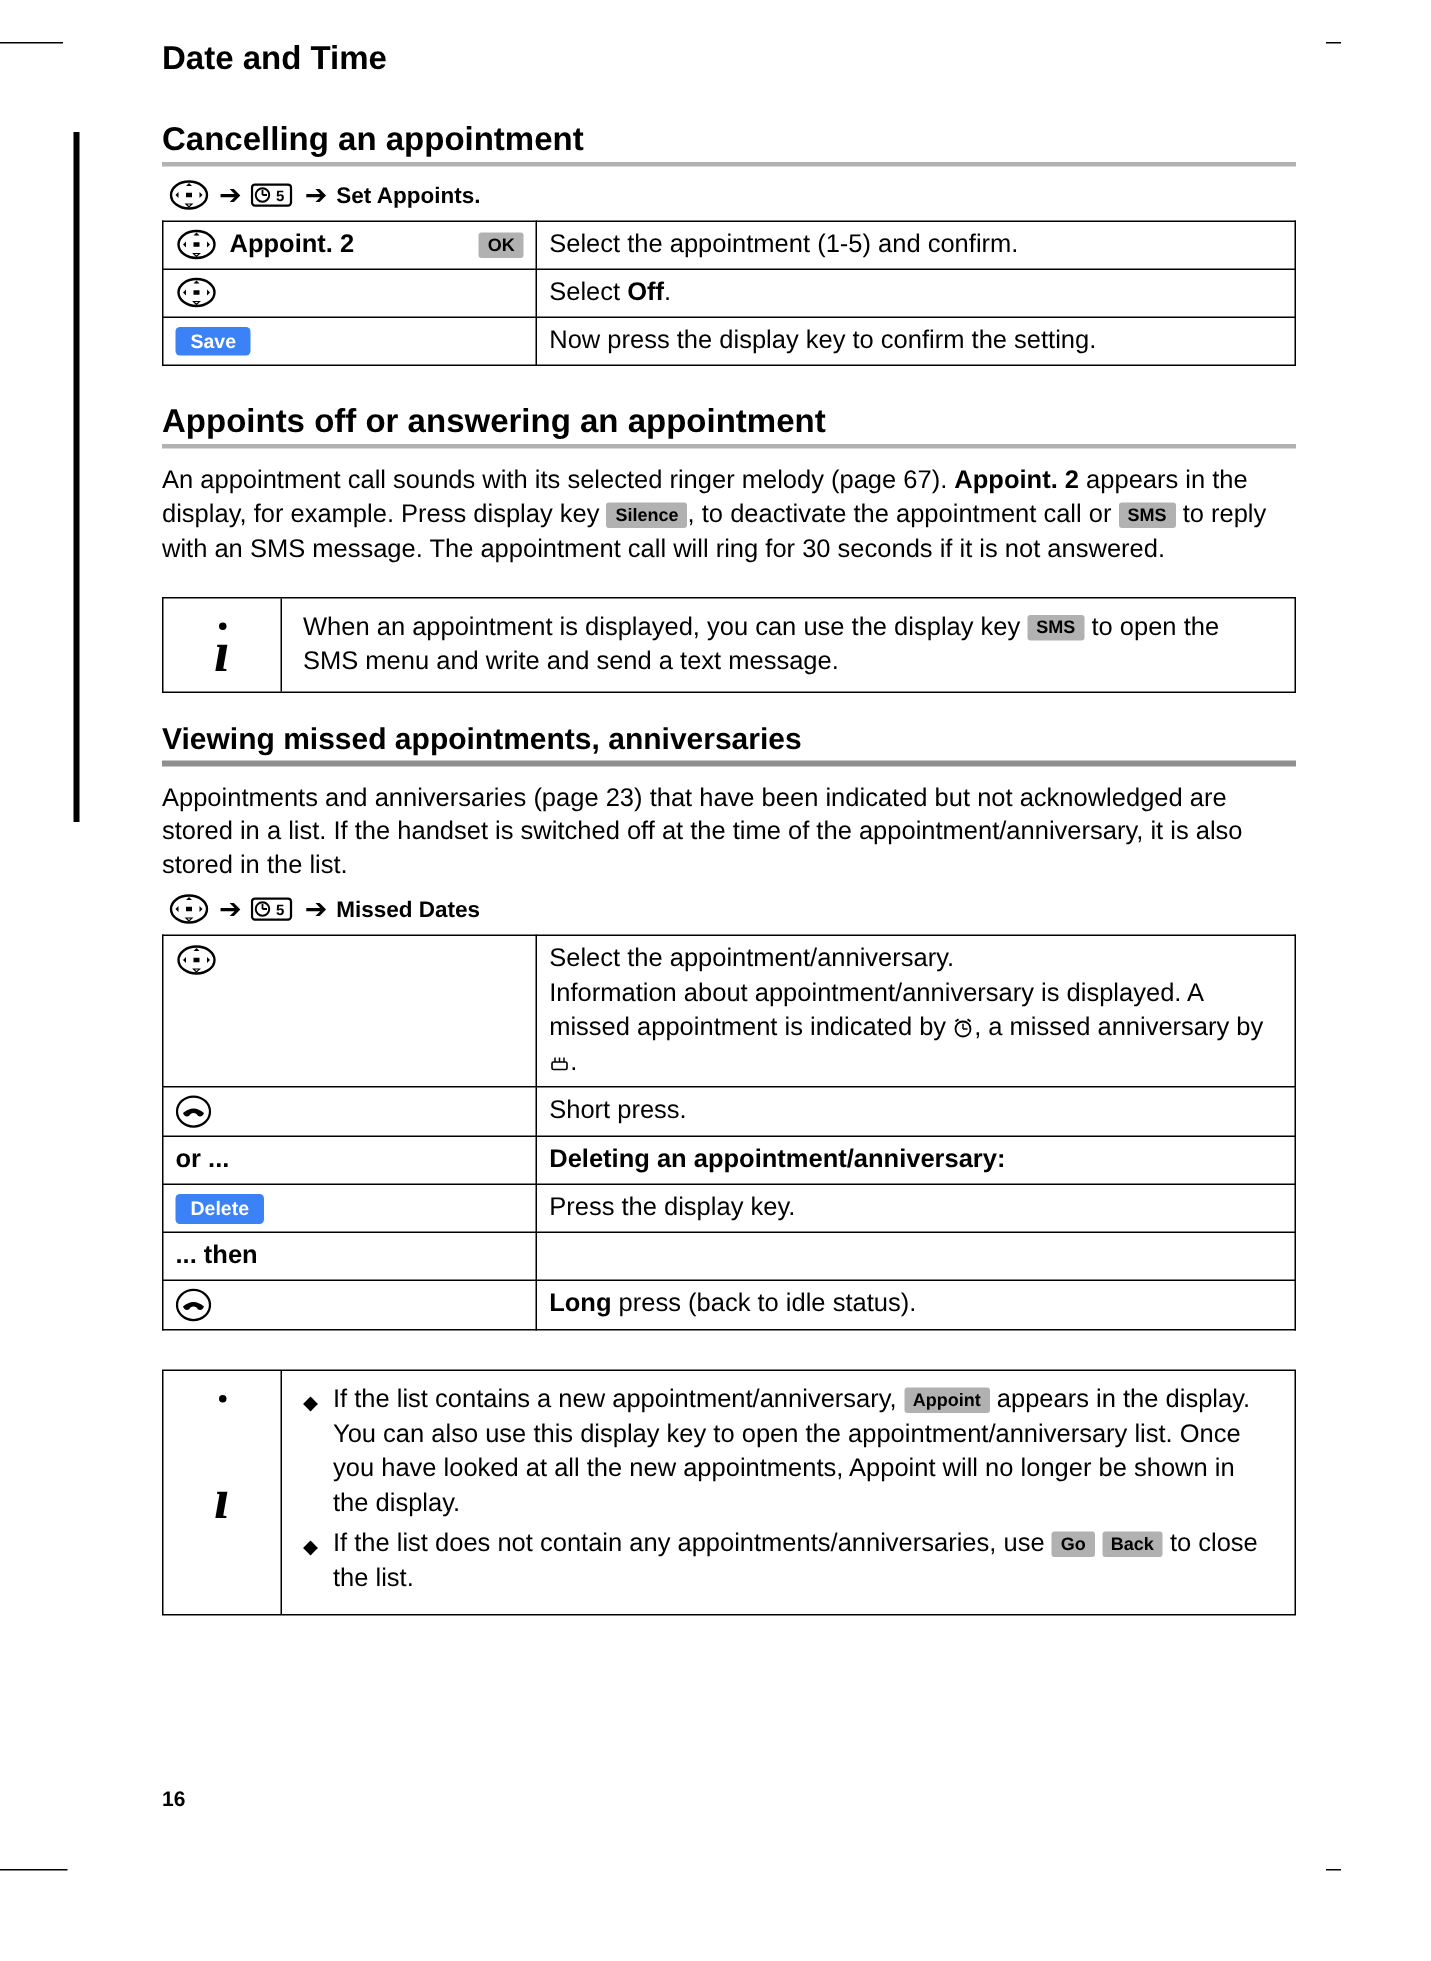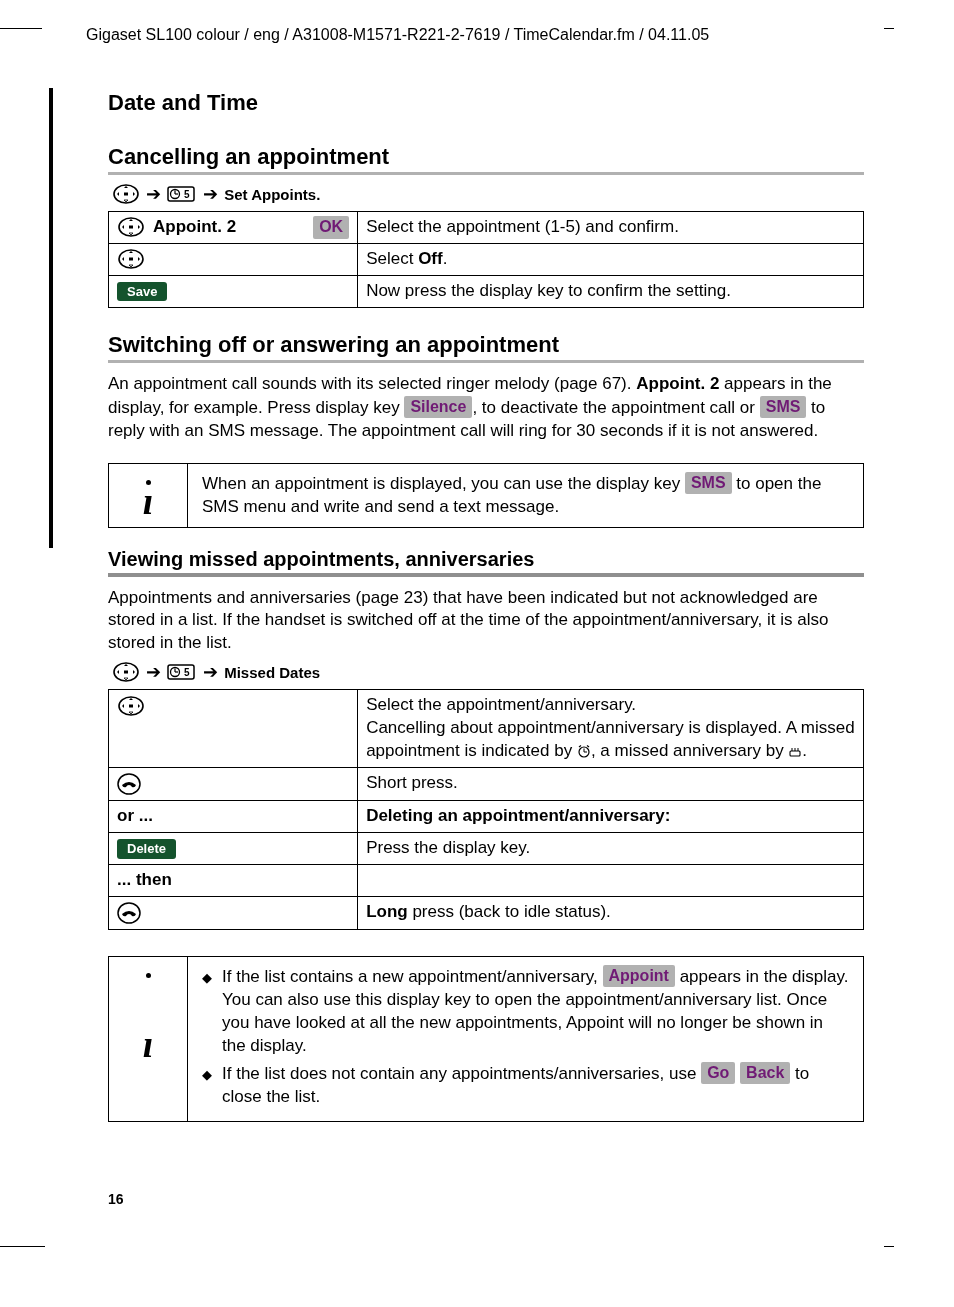--- a/index.html
+++ b/index.html
@@ -116,31 +116,31 @@
   }
   .info-i span { line-height: 0.5; margin-top: 12px; }
   .info-body { flex: 1; padding: 8px 14px; line-height: 1.35; font-size: 17px; }
   .info-body ul { margin: 0; padding-left: 20px; list-style: none; }
   .info-body li { position: relative; padding-left: 0; margin-bottom: 4px; }
   .info-body li::before { content: "◆"; position: absolute; left: -20px; font-size: 13px; top: 4px; }
 
   .pill {
     display: inline-block;
     background: #b1b1b1;
-    color: #701a75;
-    font-size: 16px;
+    color: #000000;
+    font-size: 12px;
     font-weight: bold;
     padding: 1px 6px 2px 6px;
     border-radius: 2px;
     line-height: 1.2;
     vertical-align: 1px;
   }
   .key-btn {
     display: inline-block;
-    background: #14532d;
+    background: #3b82f6;
     color: #fff;
     font-size: 13px;
     font-weight: bold;
     padding: 1px 10px;
     border-radius: 3px;
   }
 
   svg.icon-nav { width: 28px; height: 22px; vertical-align: middle; }
   svg.icon-cal { width: 30px; height: 20px; vertical-align: middle; }
   svg.icon-hang { width: 24px; height: 24px; vertical-align: middle; }
@@ -193,21 +193,20 @@
     <g id="cake-mini">
       <rect x="2" y="7" width="10" height="5" rx="1" fill="none" stroke="#000" stroke-width="1.1"></rect>
       <line x1="4" y1="7" x2="4" y2="4" stroke="#000" stroke-width="1"></line>
       <line x1="7" y1="7" x2="7" y2="4" stroke="#000" stroke-width="1"></line>
       <line x1="10" y1="7" x2="10" y2="4" stroke="#000" stroke-width="1"></line>
     </g>
   </defs>
 </svg>
 
 <div class="page">
-  <div class="header-line">Gigaset SL100 colour / eng / A31008-M1571-R221-2-7619 / TimeCalendar.fm / 04.11.05</div>
   <div class="side-rule"></div>
 
   <div class="content">
     <div class="sec-title">Date and Time</div>
 
     <div class="sub-title">Cancelling an appointment</div>
     <div class="sub-rule"></div>
 
     <div class="nav-row">
       <svg class="icon-nav">
@@ -248,21 +247,21 @@
       </tr>
       <tr>
         <td class="left">
           <span class="key-btn">Save</span>
         </td>
         <td>Now press the display key to confirm the setting.</td>
       </tr>
     </tbody>
       </table>
 
-    <div class="sub-title">Switching off or answering an appointment</div>
+    <div class="sub-title">Appoints off or answering an appointment</div>
     <div class="sub-rule"></div>
     <div class="para">
       <span>An appointment call sounds with its selected ringer melody (page 67). </span><b>Appoint. 2</b><span> appears in the display, for example. Press display key </span><span class="pill">Silence</span><span>, to deactivate the appointment call or </span><span class="pill">SMS</span><span> to reply with an SMS message. The appointment call will ring for 30 seconds if it is not answered.</span>
     </div>
 
     <div class="info-box">
       <div class="info-i">
           <span>ı</span>
         </div>
       <div class="info-body">
@@ -290,21 +289,21 @@
       <tbody>
           <tr>
         <td class="left">
           <svg class="icon-nav">
                 <use href="#nav-pad"></use>
               </svg>
         </td>
         <td>
           <div>Select the appointment/anniversary.</div>
           <div>
-            <span>Cancelling about appointment/anniversary is displayed. A missed appointment is indicated by </span><svg class="mini">
+            <span>Information about appointment/anniversary is displayed. A missed appointment is indicated by </span><svg class="mini">
                   <use href="#alarm-mini"></use>
                 </svg><span>, a missed anniversary by </span><svg class="mini">
                   <use href="#cake-mini"></use>
                 </svg><span>.</span>
           </div>
         </td>
       </tr>
       <tr>
         <td class="left">
           <svg class="icon-hang">

